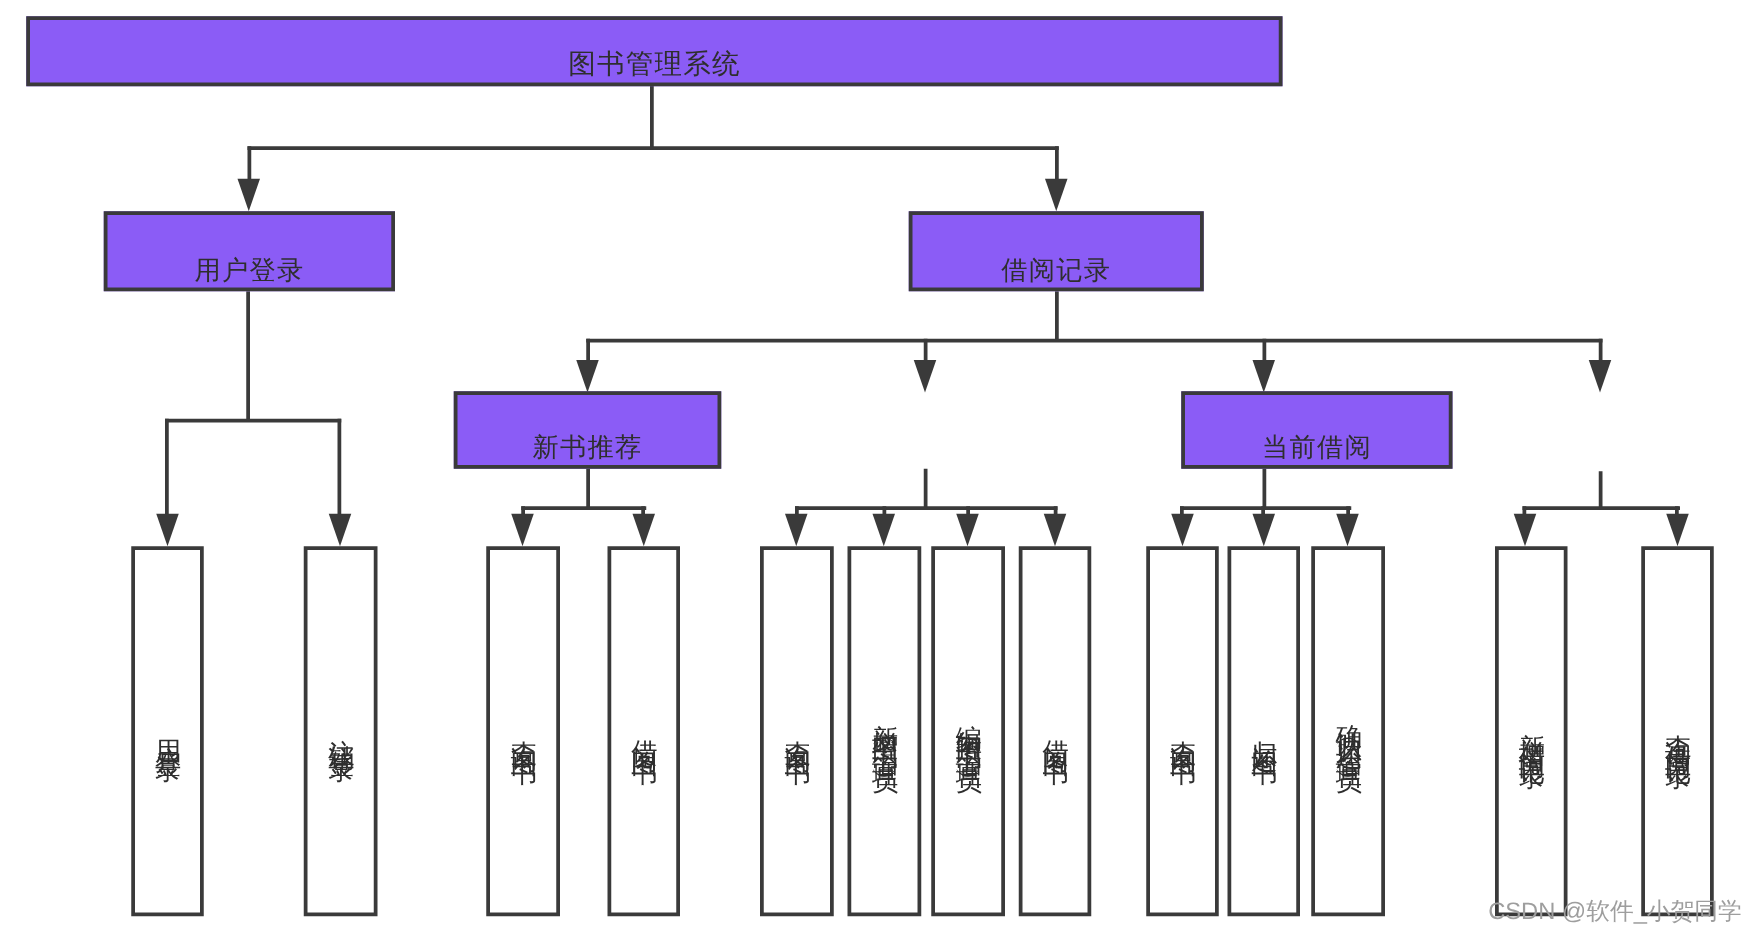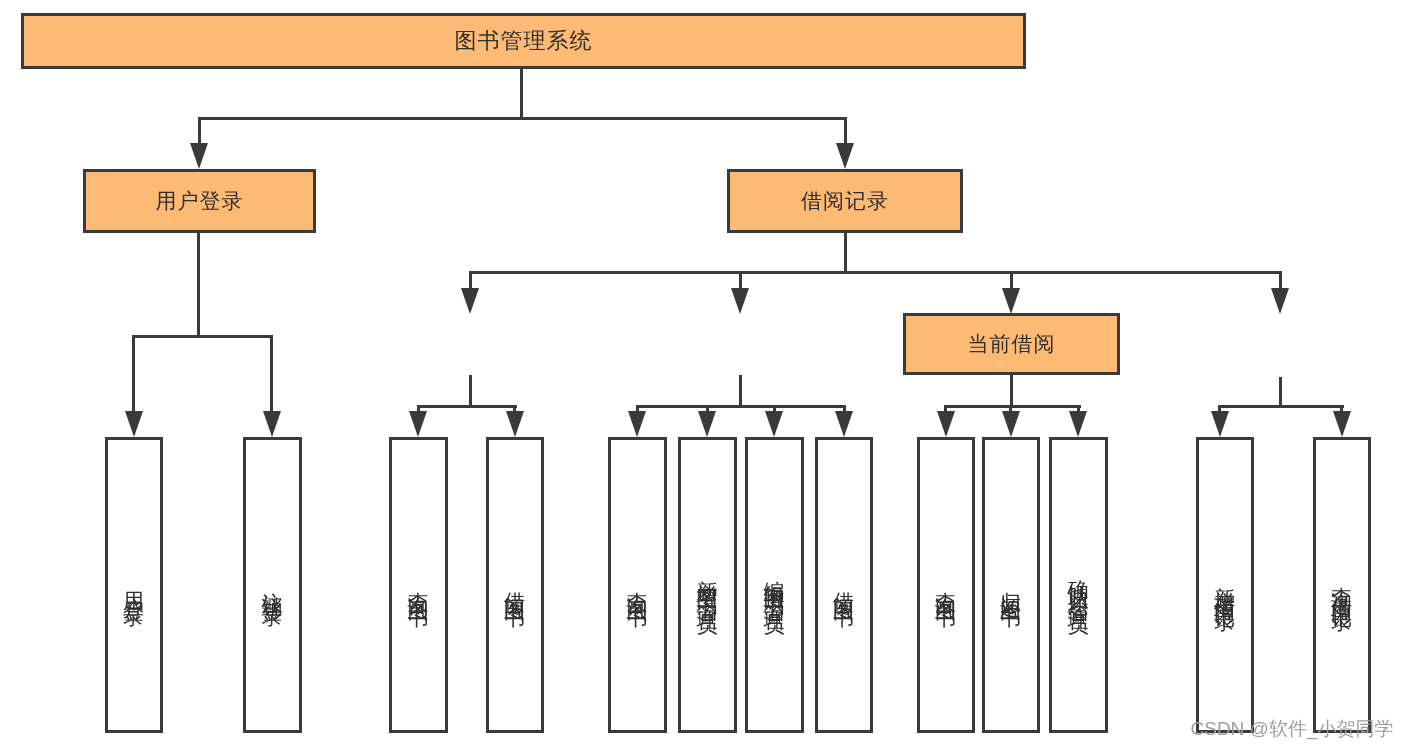--- a/index.html
+++ b/index.html
@@ -19,22 +19,22 @@
   .v{position:absolute;width:3px;background:var(--lc);}
   .arr{
     position:absolute;width:0;height:0;
     border-left:9px solid transparent;
     border-right:9px solid transparent;
     border-top:26px solid var(--lc);
   }
   
   .hbox{
     position:absolute;box-sizing:border-box;
-    background:#fdba74;border:3px solid var(--lc);
-    display:flex;align-items:center;justify-content:center;
+    background:#8b5cf6;border:3px solid var(--lc);
+    display:flex;align-items:flex-end;justify-content:center;
     font-size:21px;color:var(--tc);letter-spacing:1px;
   }
   .hbox.root{font-size:22px;}
   
   .leaf{
     position:absolute;box-sizing:border-box;
     top:437px;height:296px;
     background:#fff;border:3px solid var(--lc);
     display:flex;align-items:center;justify-content:center;
   }
@@ -116,21 +116,24 @@
     <span>图书管理系统</span>
   </div>
 
   <div class="hbox" style="left:83px;top:169px;width:233px;height:64px;">
     <span>用户登录</span>
   </div>
   <div class="hbox" style="left:727px;top:169px;width:236px;height:64px;">
     <span>借阅记录</span>
   </div>
 
-  <div class="hbox" style="left:903px;top:313px;width:217px;height:62px;">
+  <div class="hbox" style="left:363px;top:313px;width:214px;height:62px;">
+    <span>新书推荐</span>
+  </div>
+  <div class="hbox" style="left:945px;top:313px;width:217px;height:62px;">
     <span>当前借阅</span>
   </div>
 
   <div class="leaf" style="left:105px;width:58px;">
     <span>用户登录</span>
   </div>
   <div class="leaf" style="left:243px;width:59px;">
     <span>注销登录</span>
   </div>
 

